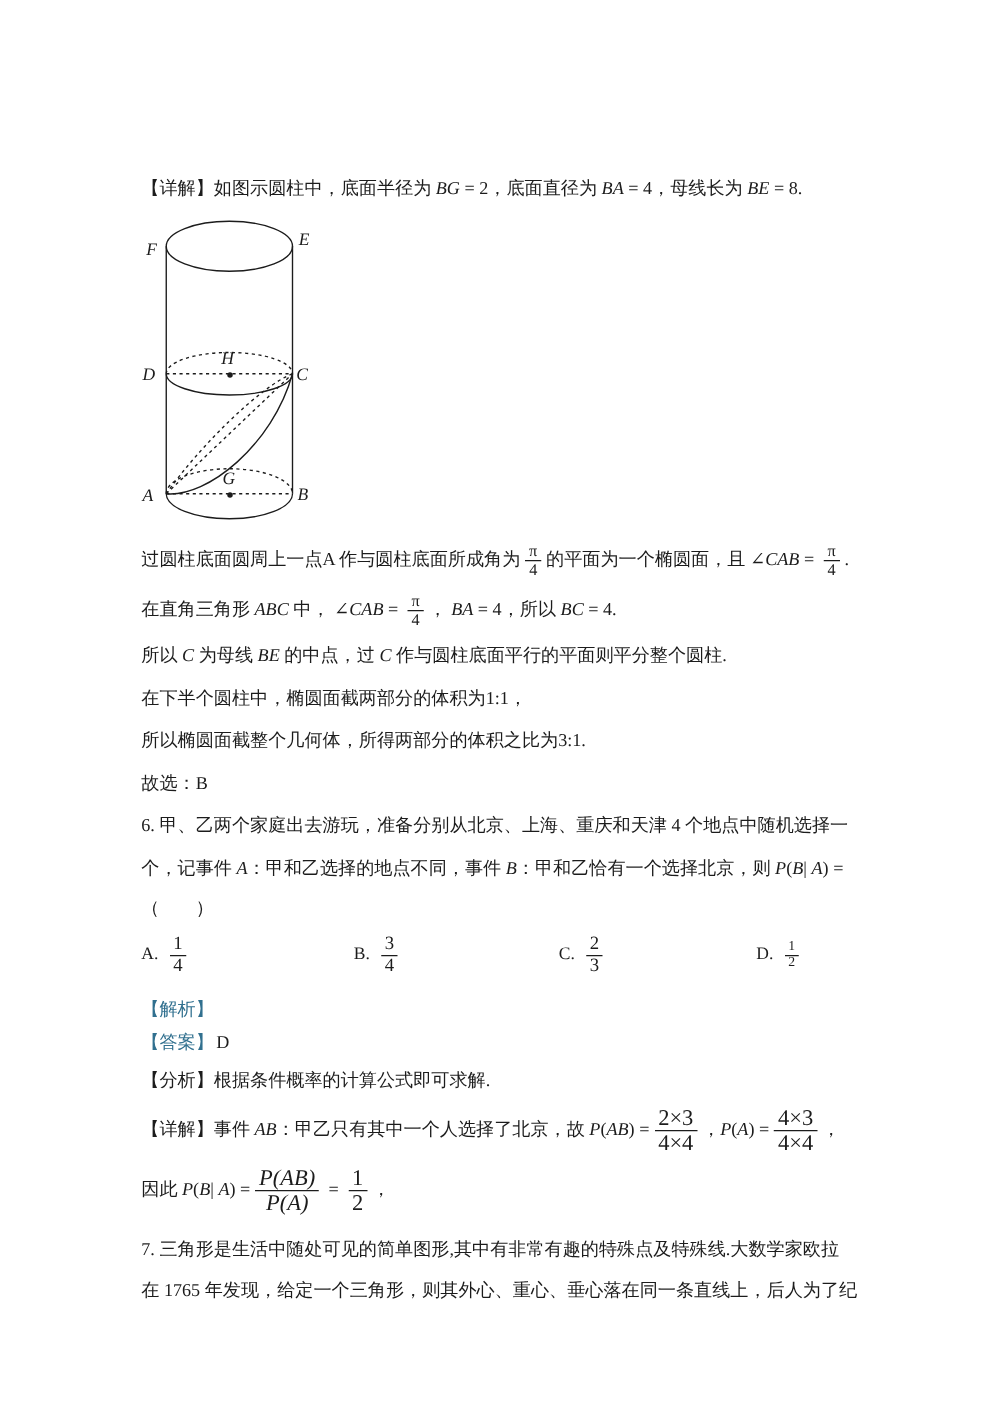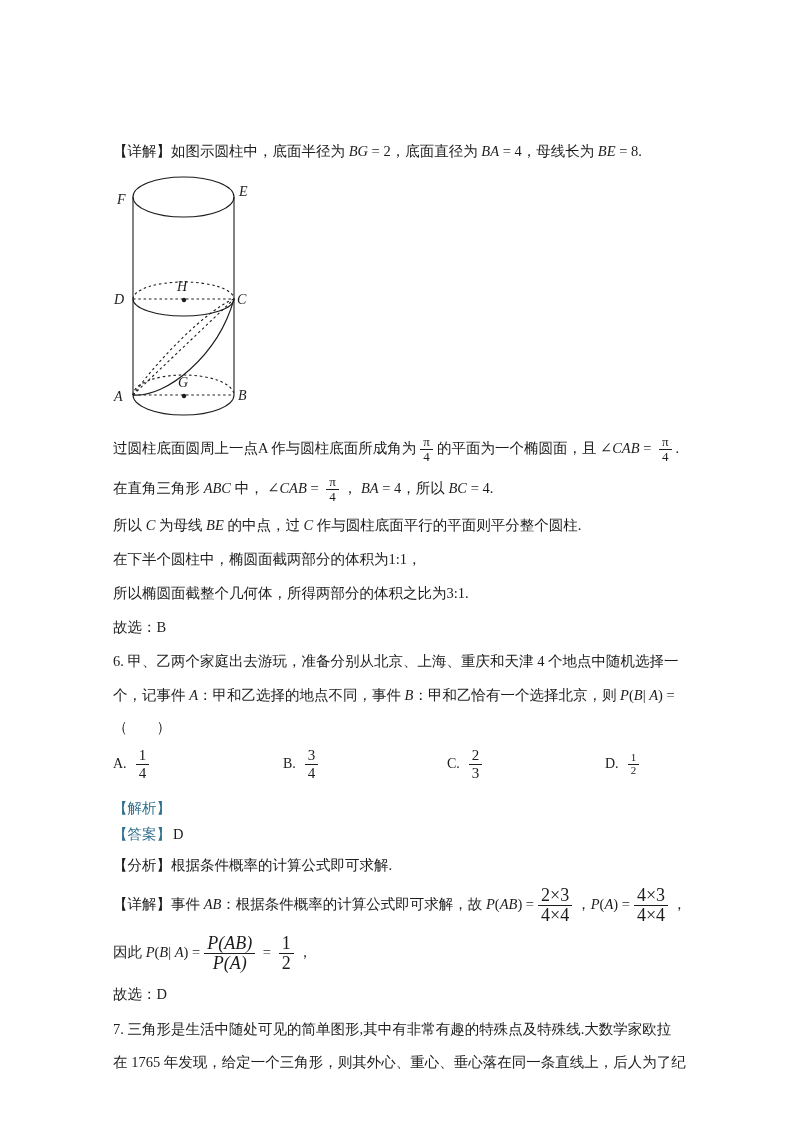--- a/index.html
+++ b/index.html
@@ -109,23 +109,22 @@
           </span>
         </div>
     </div>
 
     <p style="margin-top:9px"><span class="blue">【解析】</span></p>
 
     <p style="margin-top:4px"><span class="blue">【答案】</span><span class="ans-letter">D</span></p>
 
     <p style="margin-top:9px">【分析】根据条件概率的计算公式即可求解.</p>
 
-    <p class="fr44" style="margin-top:6px"><span>【详解】事件 </span><i>AB</i><span>：根据条件概率的计算公式即可求解，故 </span><i>P</i><span>(</span><i>AB</i><span>) =</span><span class="frac"><span class="n">2×3</span><span class="d">4×4</span></span><span>，</span><i>P</i><span>(</span><i>A</i><span>) =</span><span class="frac"><span class="n">4×3</span><span class="d">4×4</span></span><span>，</span></p>
+    <p class="fr44" style="margin-top:6px"><span>【详解】事件 </span><i>AB</i><span>：甲乙只有其中一个人选择了北京，故 </span><i>P</i><span>(</span><i>AB</i><span>) =</span><span class="frac"><span class="n">2×3</span><span class="d">4×4</span></span><span>，</span><i>P</i><span>(</span><i>A</i><span>) =</span><span class="frac"><span class="n">4×3</span><span class="d">4×4</span></span><span>，</span></p>
 
     <p class="fr48" style="margin-top:2px"><span>因此 </span><i>P</i><span>(</span><i>B</i><span>| </span><i>A</i><span>) =</span><span class="frac"><i class="n">P(AB)</i><i class="d">P(A)</i></span><span> = </span><span class="frac"><span class="n">1</span><span class="d">2</span></span><span>，</span></p>
 
-    <p style="margin-top:7px">故选：D</p>
 
     <p style="margin-top:13px">7. 三角形是生活中随处可见的简单图形,其中有非常有趣的特殊点及特殊线.大数学家欧拉</p>
     <p style="margin-top:11px">在 1765 年发现，给定一个三角形，则其外心、重心、垂心落在同一条直线上，后人为了纪</p>
 
   </div>
 </div>
 
 </body></html>

